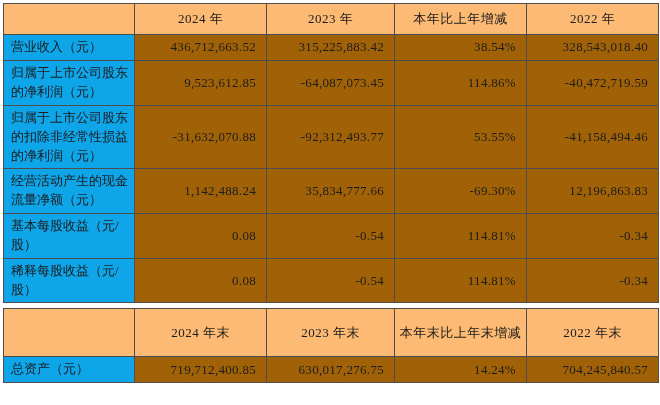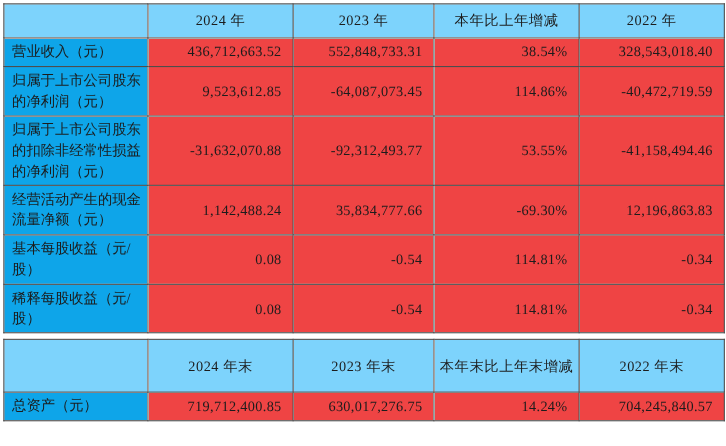--- a/index.html
+++ b/index.html
@@ -27,33 +27,33 @@
     margin-top: 5px;
   }
   table.fin th,
   table.fin td {
     border: 1px solid #4d4d4d;
     vertical-align: middle;
     font-weight: normal;
     overflow: hidden;
   }
   table.fin th {
-    background: #7dd3fc;
+    background: #fdba74;
     text-align: center;
     padding: 2px 3px;
     letter-spacing: 0.5px;
   }
   table.fin td.label {
     background: #0ea5e9;
     text-align: left;
     padding: 3px 4px 3px 7px;
     line-height: 1.45;
   }
   table.fin td.num {
-    background: #ef4444;
+    background: #a16207;
     text-align: right;
     padding: 3px 10px 3px 3px;
     letter-spacing: 0.3px;
   }
 </style>
 </head>
 <body>
 
 <div class="wrap">
 
@@ -69,21 +69,21 @@
       <tr style="height:31px">
         <th></th>
         <th>2024 年</th>
         <th>2023 年</th>
         <th>本年比上年增减</th>
         <th>2022 年</th>
       </tr>
       <tr style="height:23px">
         <td class="label">营业收入（元）</td>
         <td class="num">436,712,663.52</td>
-        <td class="num">552,848,733.31</td>
+        <td class="num">315,225,883.42</td>
         <td class="num">38.54%</td>
         <td class="num">328,543,018.40</td>
       </tr>
       <tr style="height:45px">
         <td class="label">归属于上市公司股东的净利润（元）</td>
         <td class="num">9,523,612.85</td>
         <td class="num">-64,087,073.45</td>
         <td class="num">114.86%</td>
         <td class="num">-40,472,719.59</td>
       </tr>

